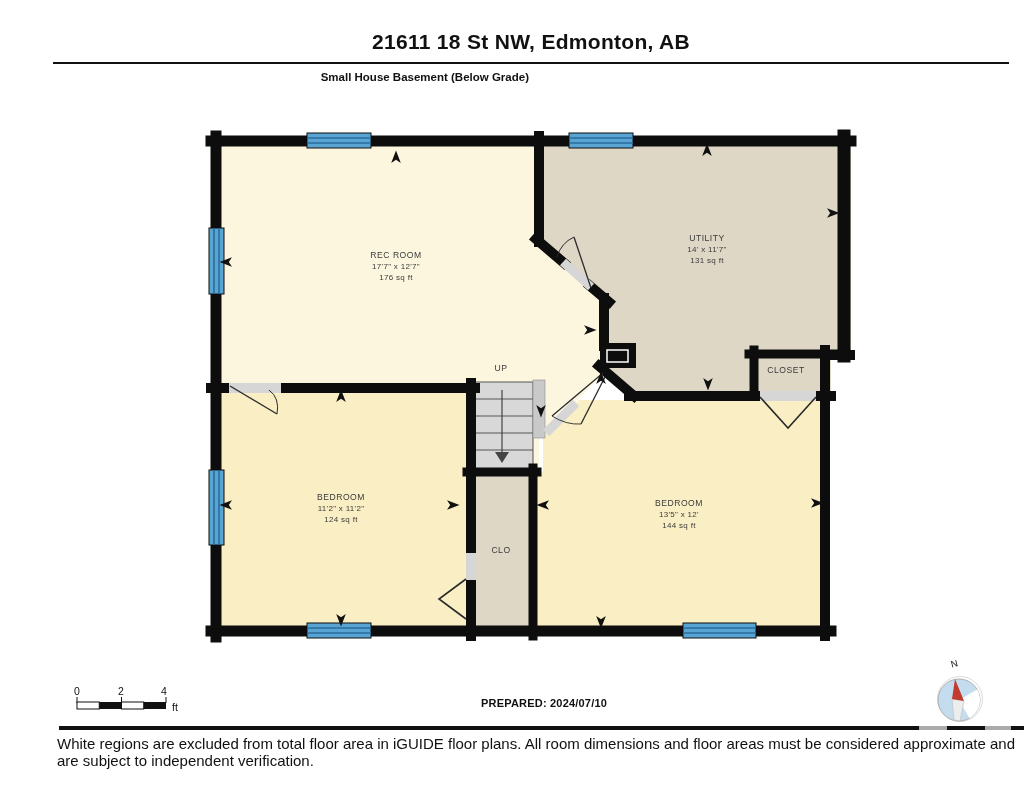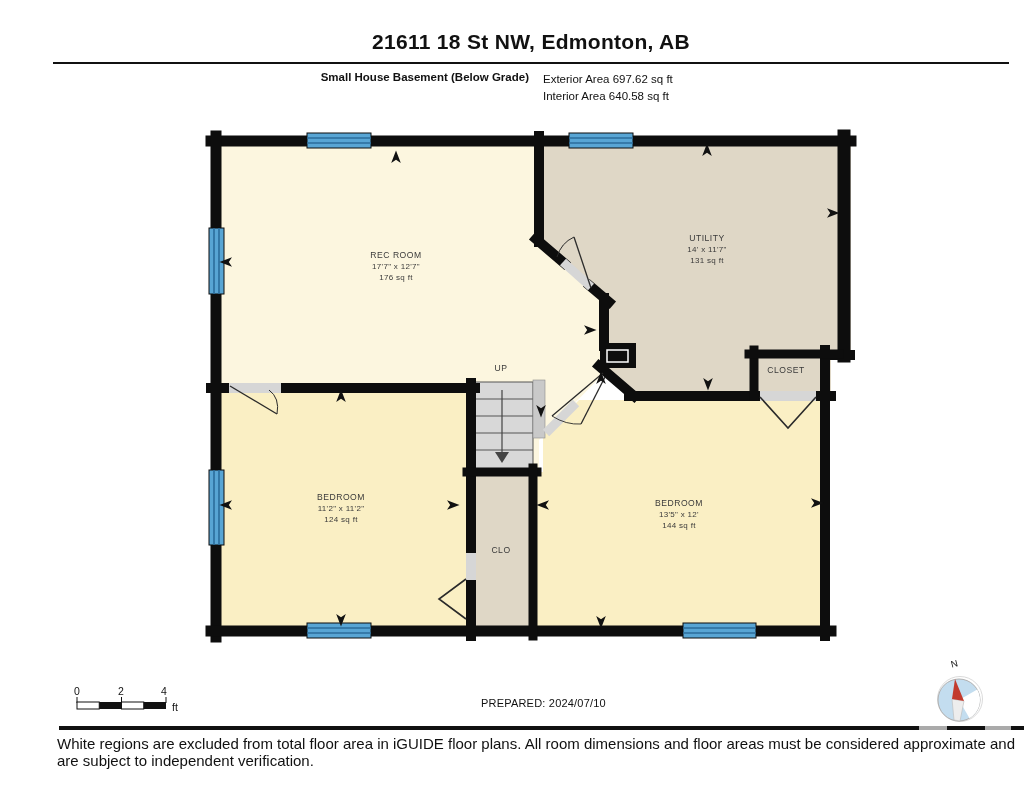--- a/index.html
+++ b/index.html
@@ -3,39 +3,35 @@
 <meta charset="utf-8">
 <style>
   html,body{margin:0;padding:0;background:#ffffff;}
   #page{position:relative;width:1024px;height:791px;background:#ffffff;overflow:hidden;
         font-family:"Liberation Sans", sans-serif;color:#111;margin-left:19px;}
   .abs{position:absolute;}
   #title{left:0;right:0;top:30px;text-align:center;font-size:21px;font-weight:bold;letter-spacing:.3px;}
   #rule{left:34px;right:34px;top:62px;height:2px;background:#111;}
   #floor-label{right:514px;top:71px;font-size:11.5px;font-weight:bold;white-space:nowrap;text-align:right;}
   #areas{left:524px;top:71px;font-size:11.5px;line-height:17px;white-space:nowrap;}
-  #prepared{left:462px;top:697px;font-size:11px;letter-spacing:.2px;white-space:nowrap;}
+  #prepared{left:462px;top:697px;font-size:11px;letter-spacing:.2px;white-space:nowrap;font-weight:bold;}
   #disclaimer{left:38px;top:735px;right:10px;font-size:15px;color:#111;}
   svg text{font-family:"Liberation Sans", sans-serif;}
   .room-name{font-size:8.6px;letter-spacing:.5px;fill:#3a3a3a;}
   .room-dim{font-size:8px;letter-spacing:.3px;fill:#3a3a3a;}
   .scale-num{font-size:10.5px;fill:#111;}
 </style>
 </head>
 <body>
 
 <div id="page">
 
   <div class="abs" id="title">21611 18 St NW, Edmonton, AB</div>
   <div class="abs" id="rule"></div>
   <div class="abs" id="floor-label">Small House Basement (Below Grade)</div>
-  <div class="abs" id="areas">
-    <div>Exterior Area 697.62 sq ft</div>
-    <div>Interior Area 640.58 sq ft</div>
-  </div>
 
   <svg class="abs" style="left:0;top:0" width="1024" height="791" viewBox="0 0 1024 791">
 
     <path d="M197,137 L520,137 L520,240 L588,298 L588,370 L520,440 L520,472 L452,472 L452,392 L197,392 Z" fill="#FCF6DF"></path>
     <path d="M520,137 L832,137 L832,355 L732,355 L732,396 L612,396 L583,368 L583,300 L520,240 Z" fill="#DFD7C6"></path>
     <path d="M732,350 L812,350 L812,396 L732,396 Z" fill="#DFD7C6"></path>
     <path d="M197,388 L452,388 L452,636 L197,636 Z" fill="#FAEFC4"></path>
     <path d="M524,436 L560,400 L807,400 L807,636 L514,636 L514,472 L524,472 Z" fill="#FAEFC4"></path>
     <path d="M452,472 L514,472 L514,636 L452,636 Z" fill="#DFD7C6"></path>
 

